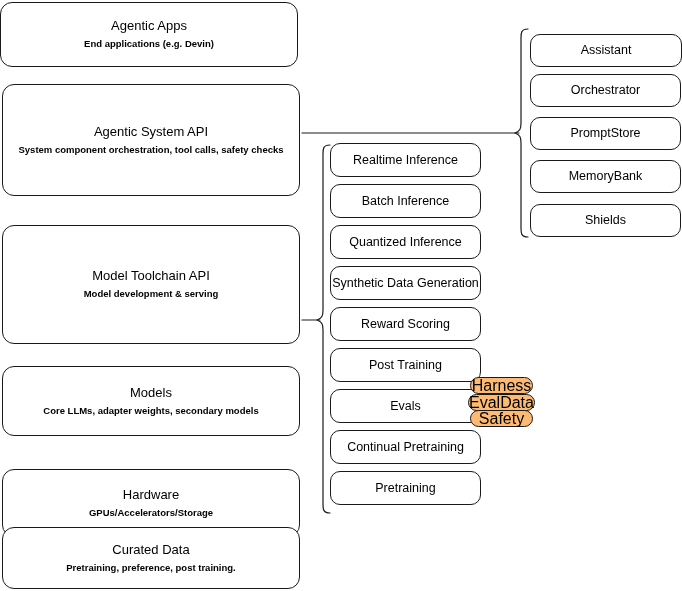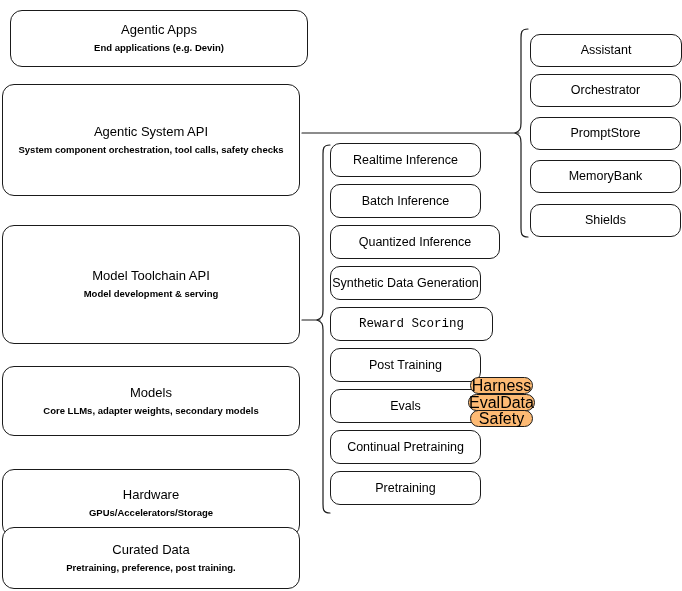--- a/index.html
+++ b/index.html
@@ -102,21 +102,21 @@
 
     <path d="M 330 145
              C 323 145 323 149 323 154
              L 323 310
              C 323 316 322 318 317 320
              C 322 322 323 324 323 330
              L 323 504
              C 323 509 323 513 330 513"></path>
   </svg>
 
-  <div class="box stage-box" style="left:10px; top:2px; width:298px; height:57px;margin-top:8px;">
+  <div class="box stage-box" style="left:0; top:2px; width:298px; height:65px;">
     <div class="title">Agentic Apps</div>
     <div class="subtitle">End applications (e.g. Devin)</div>
   </div>
 
   <div class="box stage-box" style="left:2px; top:84px; width:298px; height:112px;">
     <div class="title">Agentic System API</div>
     <div class="subtitle">System component orchestration, tool calls, safety checks</div>
   </div>
 
   <div class="box stage-box" style="left:2px; top:225px; width:298px; height:119px;">
@@ -138,27 +138,27 @@
     <div class="title">Curated Data</div>
     <div class="subtitle">Pretraining, preference, post training.</div>
   </div>
 
   <div class="box comp-box" style="left:330px; top:143px; width:151px; height:34px;">
     <div class="title">Realtime Inference</div>
   </div>
   <div class="box comp-box" style="left:330px; top:184px; width:151px; height:34px;">
     <div class="title">Batch Inference</div>
   </div>
-  <div class="box comp-box" style="left:330px; top:225px; width:170px; height:34px;">
+  <div class="box comp-box" style="left:330px; top:225px; width:151px; height:34px;">
     <div class="title">Quantized Inference</div>
   </div>
   <div class="box comp-box" style="left:330px; top:266px; width:151px; height:34px;align-items:center;">
     <div class="title">Synthetic Data Generation</div>
   </div>
-  <div class="box comp-box" style="left:330px; top:307px; width:163px; height:34px;font-family:Liberation Mono, monospace;">
+  <div class="box comp-box" style="left:330px; top:307px; width:151px; height:34px;">
     <div class="title">Reward Scoring</div>
   </div>
   <div class="box comp-box" style="left:330px; top:348px; width:151px; height:34px;">
     <div class="title">Post Training</div>
   </div>
   <div class="box comp-box" style="left:330px; top:389px; width:151px; height:34px;">
     <div class="title">Evals</div>
   </div>
   <div class="box comp-box" style="left:330px; top:430px; width:151px; height:34px;">
     <div class="title">Continual Pretraining</div>

